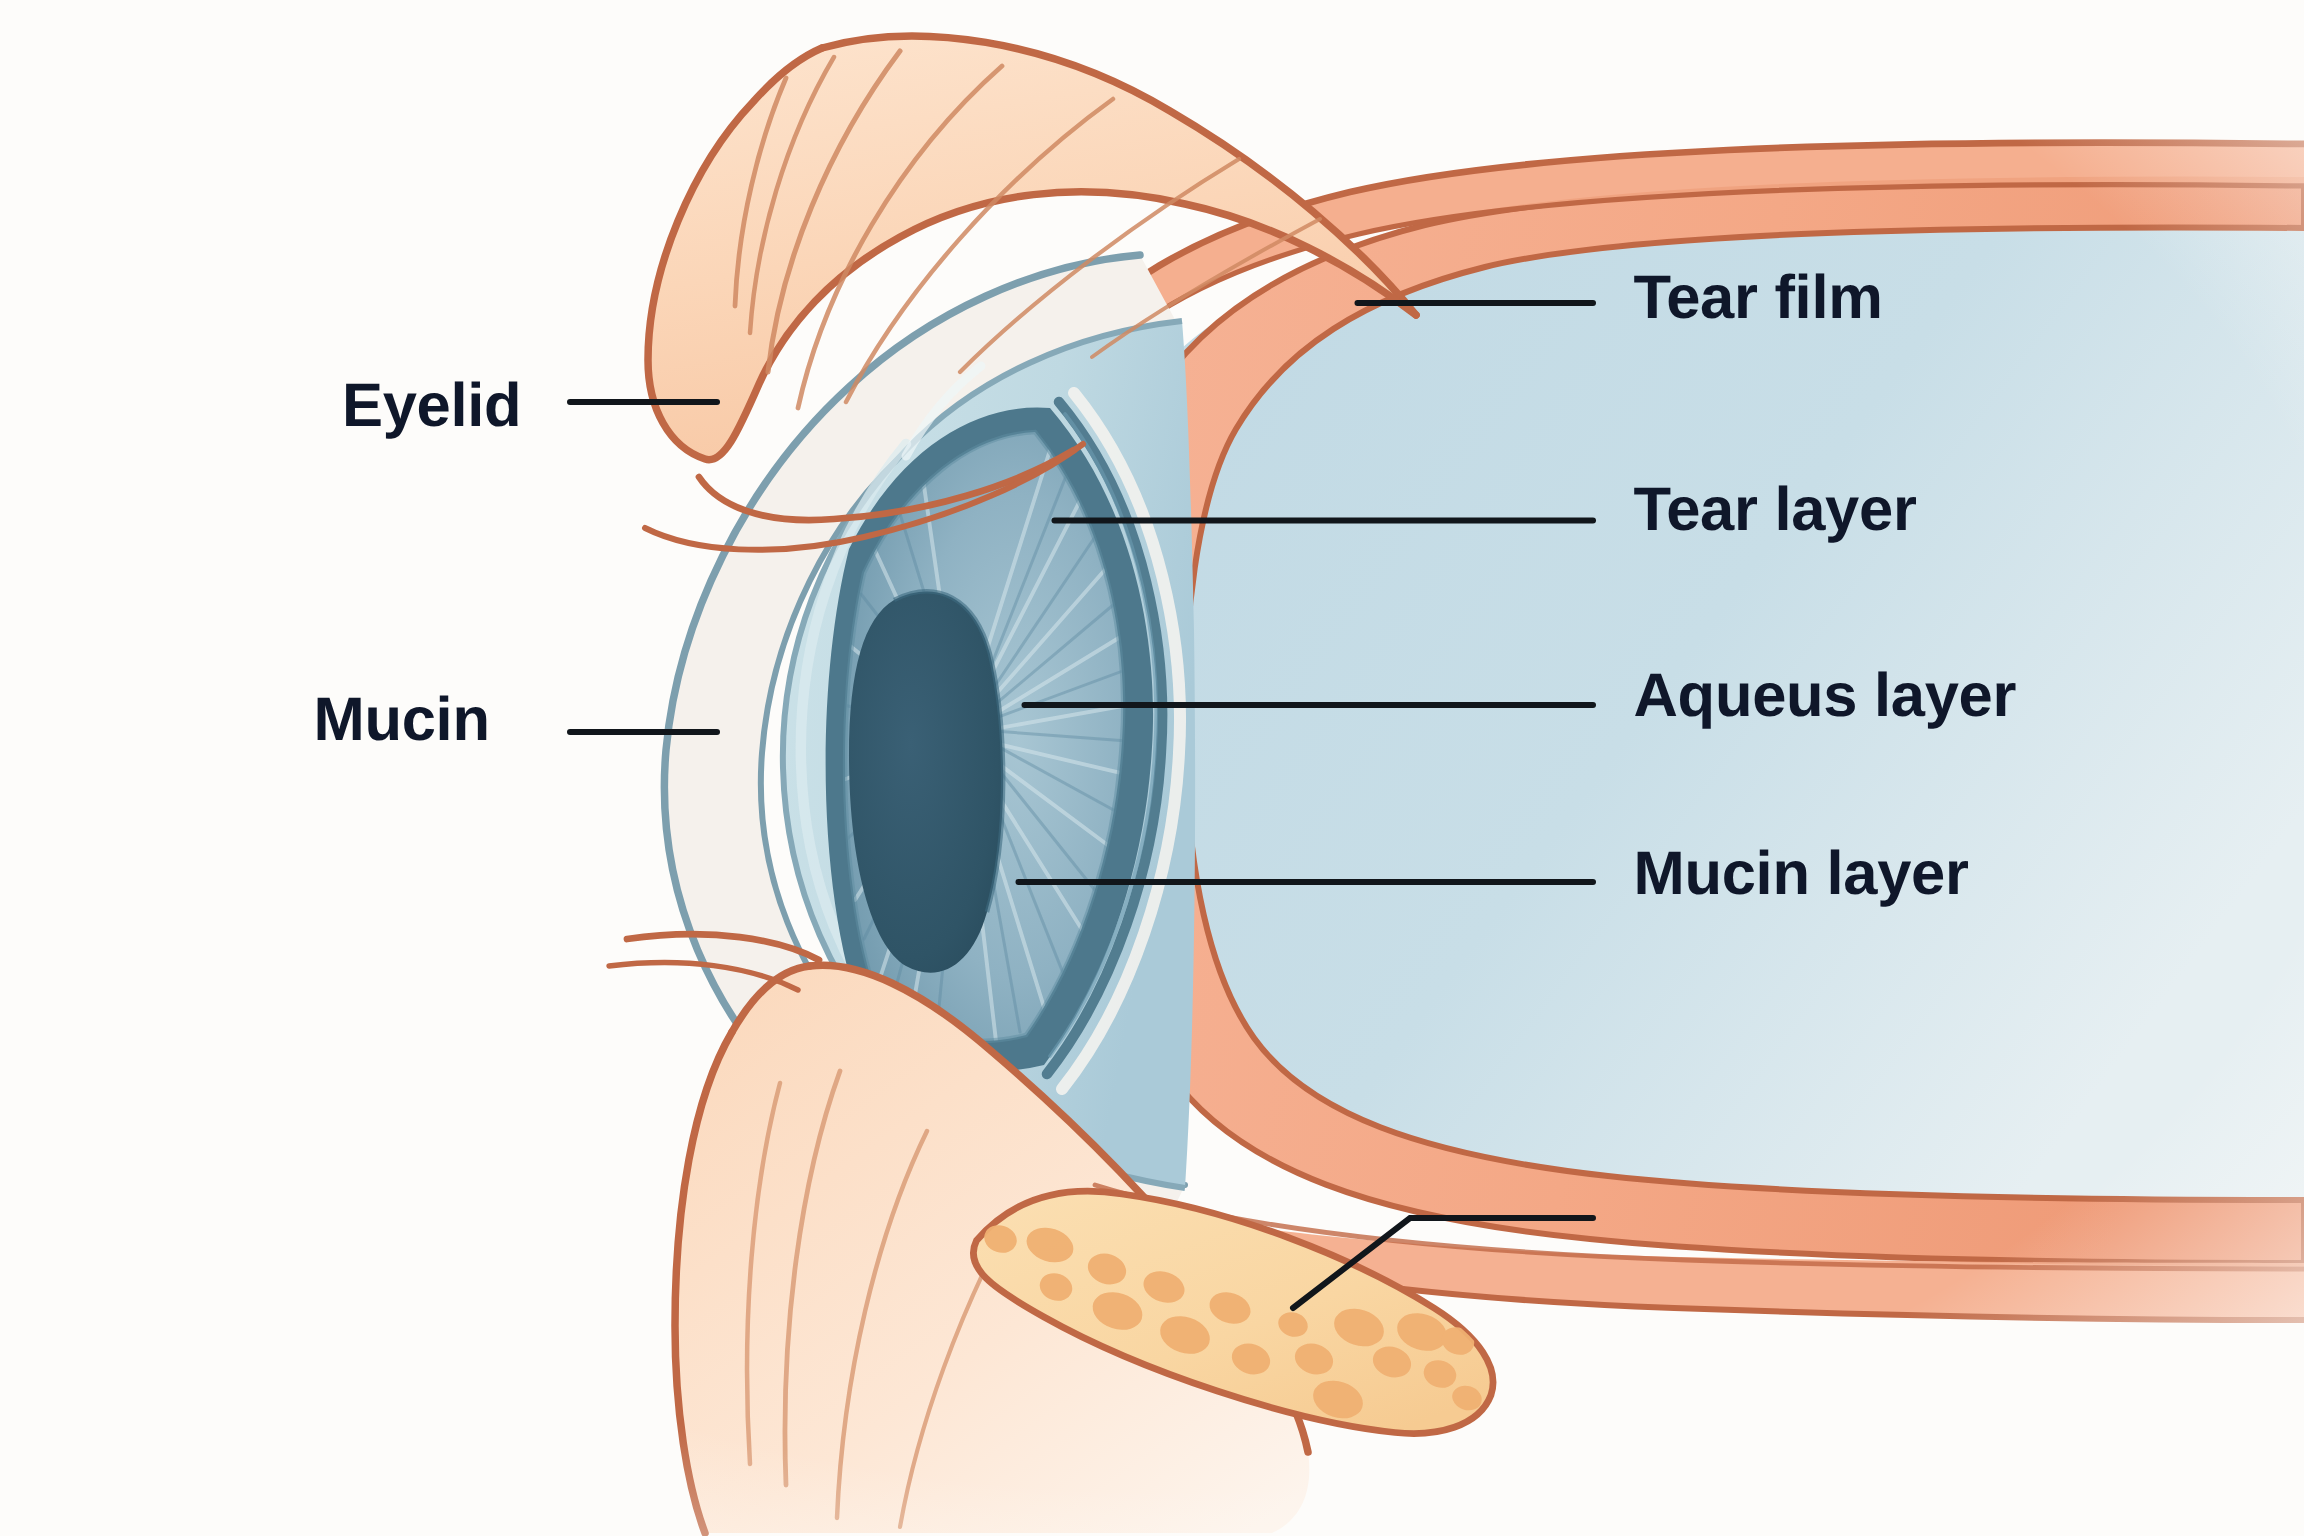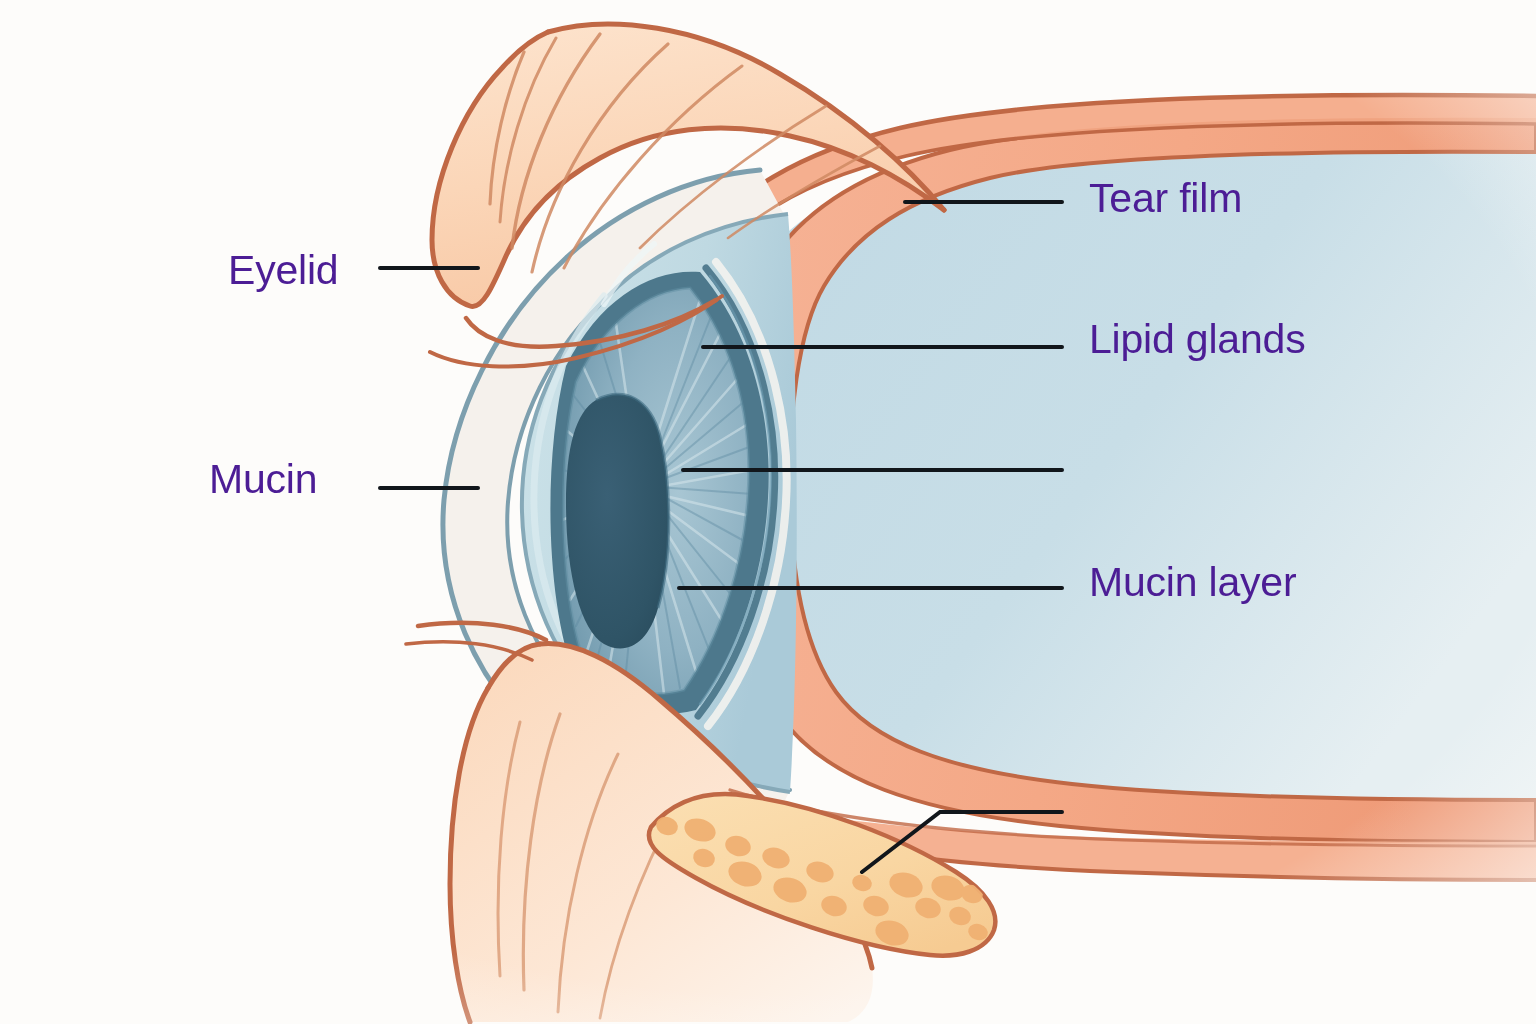--- a/index.html
+++ b/index.html
@@ -20,22 +20,22 @@
     position: absolute;
     inset: 0;
     width: 1536px;
     height: 1024px;
     display: block;
   }
   .lbl {
     position: absolute;
     font-family: "Liberation Sans", "DejaVu Sans", sans-serif;
     font-size: 41px;
-    font-weight: 400;
-    color: #4c1d95;
+    font-weight: 700;
+    color: #0f172a;
     letter-spacing: -0.2px;
     white-space: nowrap;
     line-height: 1;
   }
   .lbl-left { text-align: right; }
 </style>
 </head>
 <body>
 
 <div id="stage">
@@ -321,22 +321,25 @@
 
   <div class="lbl lbl-left" style="left:209px; top:459px;">
     <span>Mucin</span>
   </div>
 
   <div class="lbl" style="left:1089px; top:178px;">
     <span>Tear film</span>
   </div>
 
   <div class="lbl" style="left:1089px; top:319px;">
-    <span>Lipid glands</span>
-  </div>
-
+    <span>Tear layer</span>
+  </div>
+
+  <div class="lbl" style="left:1089px; top:443px;">
+    <span>Aqueus layer</span>
+  </div>
 
   <div class="lbl" style="left:1089px; top:562px;">
     <span>Mucin layer</span>
   </div>
 
 
 </div>
 
 </body></html>

